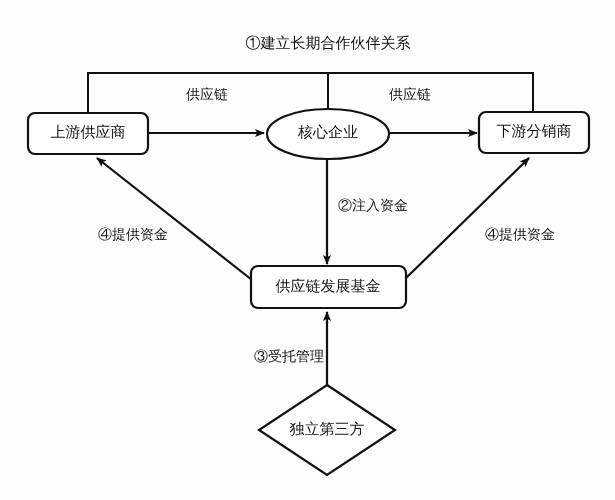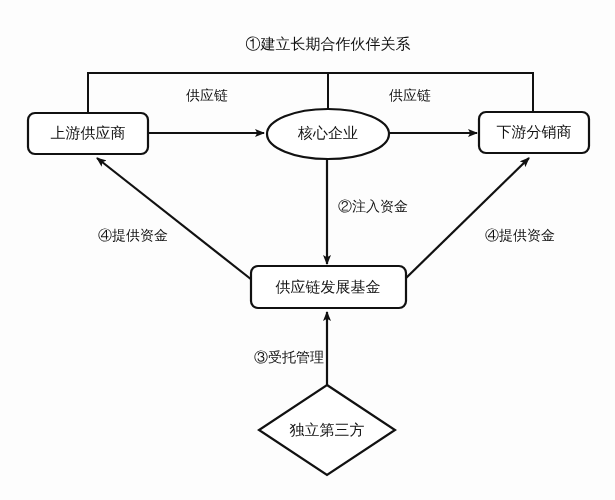--- a/index.html
+++ b/index.html
@@ -5,21 +5,21 @@
   html, body {
     margin: 0;
     padding: 0;
     background: #ffffff;
   }
   #diagram-root {
     position: relative;
     width: 615px;
     height: 500px;
     background: #fdfdfd;
-    font-family: Liberation Mono, monospace;
+    font-family: Liberation Serif, serif;
     overflow: hidden;
   }
   #diagram-svg {
     position: absolute;
     left: 0;
     top: 0;
     width: 615px;
     height: 500px;
   }
   .node-label {

